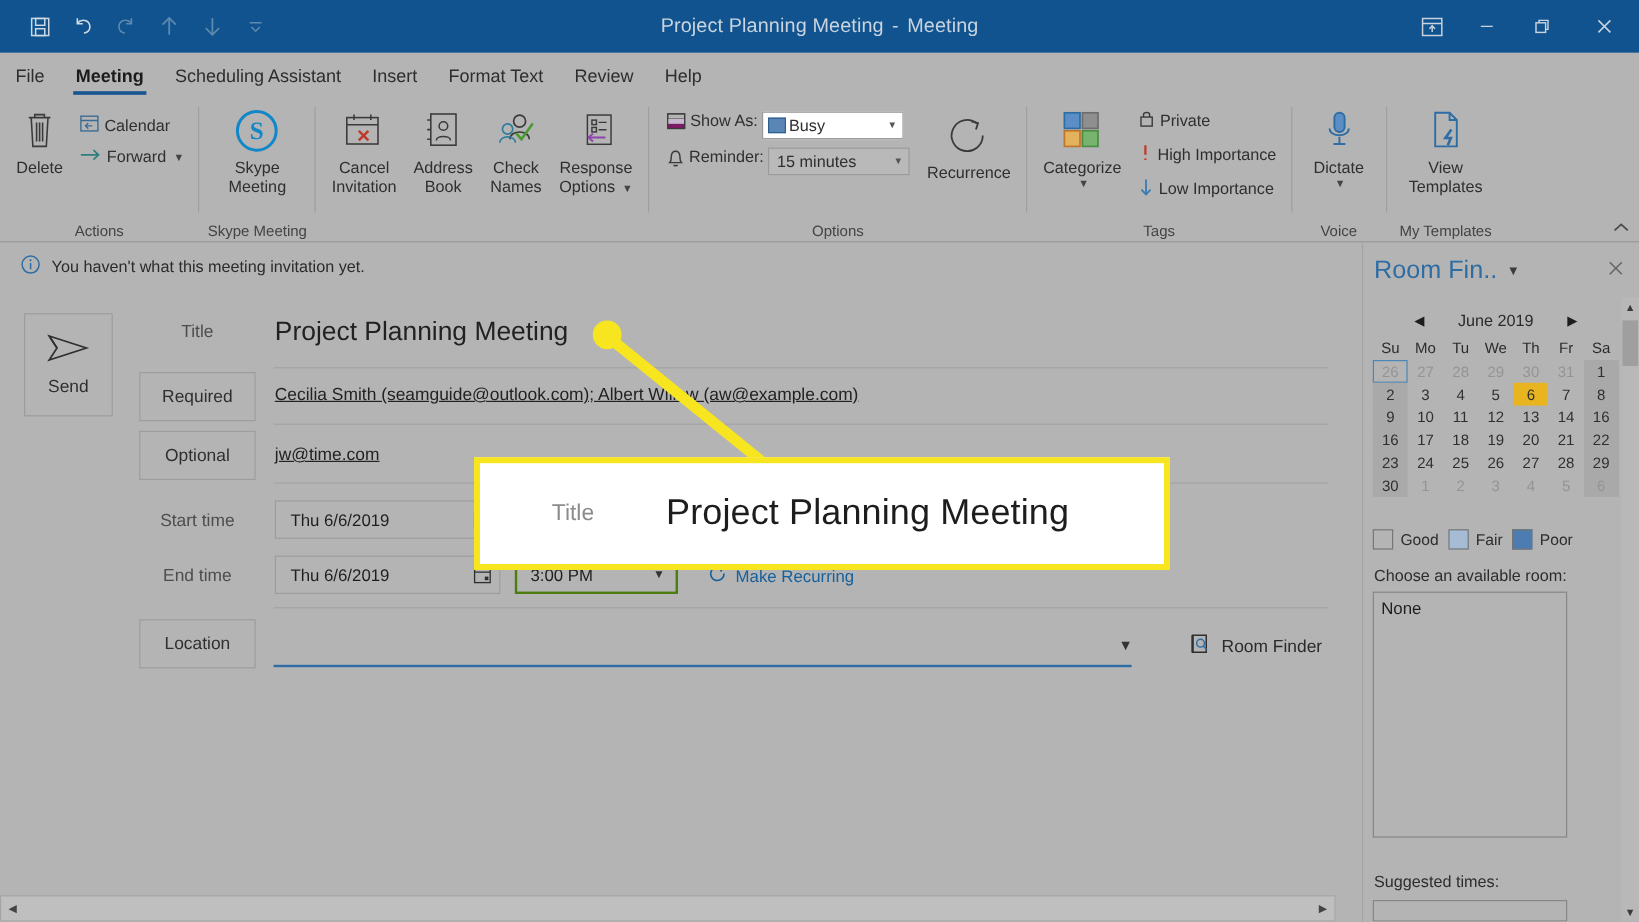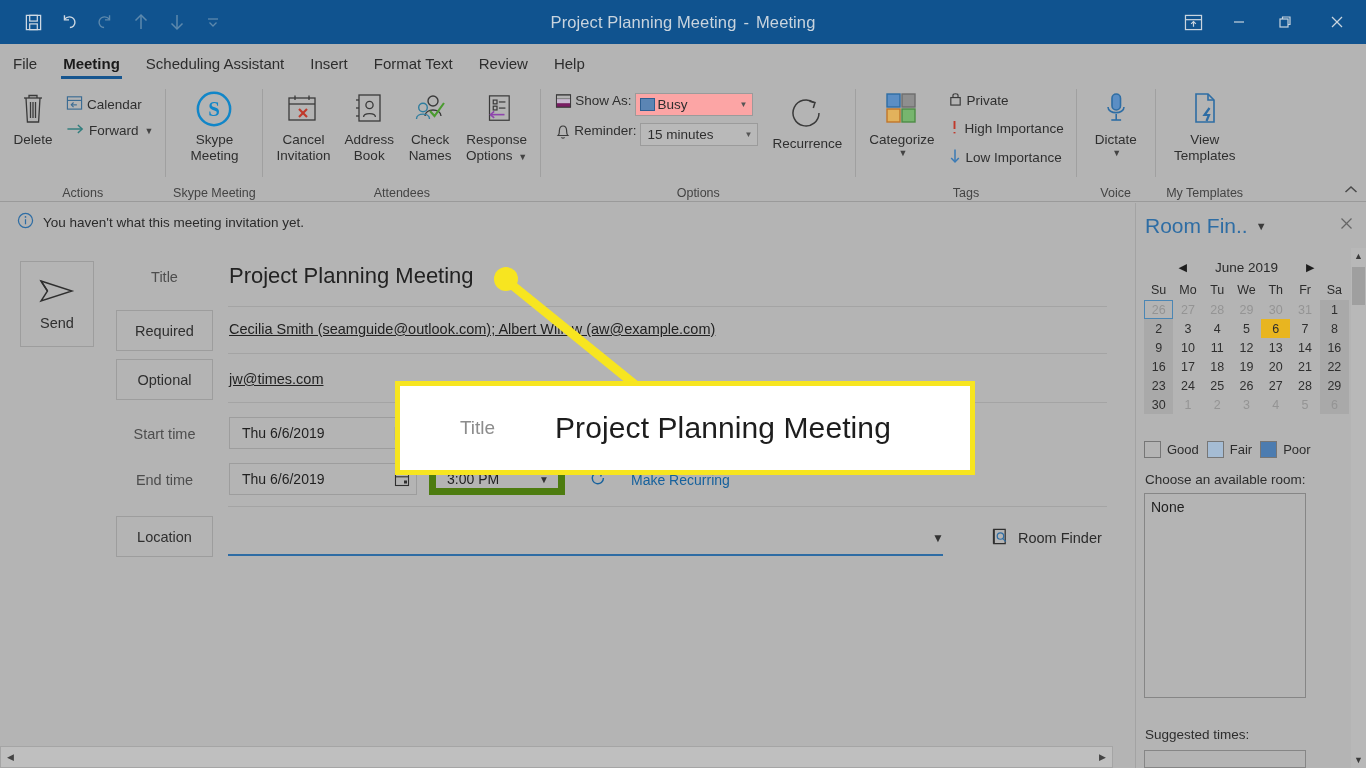--- a/index.html
+++ b/index.html
@@ -104,21 +104,21 @@
     display: flex; align-items: center; gap: 4px;
     padding: 3px 6px; font-size: 13.5px; white-space: nowrap;
   }
   .caret-sm { font-size: 9px; color: #444; margin-left: 2px; }
 
   
   .optrow { display: flex; align-items: flex-start; gap: 3px; margin-bottom: 7px; }
   .optlabel { font-size: 13.5px; white-space: nowrap; }
   .combo {
     display: flex; align-items: center;
-    border: 1px solid #9b9b9b; background: #fca5a5;
+    border: 1px solid #9b9b9b; background: #ffffff;
     height: 23px; padding: 0 4px; min-width: 112px;
     font-size: 13.5px; position: relative;
   }
   .combo .val { flex: 1; padding-left: 3px; }
   .combo .dd { font-size: 8px; color: #555; padding-left: 6px; }
   .busy-swatch {
     width: 15px; height: 13px; background: #5b85b4; border: 1px solid #2e5f91;
   }
 
   .ribbon-collapse {
@@ -162,29 +162,29 @@
     border: 1px solid #9d9d9d; background: #b4b4b4;
     height: 32px; display: flex; align-items: center;
     font-size: 14px; color: #1f1f1f;
   }
   .datebox .dval { padding-left: 12px; flex: 1; }
   .datebox .calico {
     width: 28px; height: 30px; display: flex; align-items: center; justify-content: center;
   }
   .timebox {
     position: absolute;
-    border: 7px solid #4d7c0f; background: #b4b4b4;
+    border: 2px solid #4d7c0f; background: #b4b4b4;
     height: 32px; width: 136px; display: flex; align-items: center;
     font-size: 14px; color: #1f1f1f;
   }
   .timebox .tval { padding-left: 11px; flex: 1; }
   .timebox .dd { padding-right: 9px; font-size: 10px; color: #333; }
   .makerec {
     position: absolute;
-    display: flex; align-items: center; gap: 25px;
+    display: flex; align-items: center; gap: 7px;
     font-size: 14px; color: #16619c;
   }
   .loc-underline {
     position: absolute; left: 228px; width: 715px; height: 2px; background: #2e6ca4;
   }
   .loc-dd { position: absolute; font-size: 12px; color: #333; }
   .roomfinder-link {
     position: absolute; display: flex; align-items: center; gap: 9px;
     font-size: 14.5px; color: #2b2b2b;
   }
@@ -508,21 +508,20 @@
               </g>
             </svg>
           </span>
           <span class="lbl">Response</span>
           <span class="lbl" style="margin-top:0">
             <span>Options</span>
             <span class="caret-sm">▼</span>
           </span>
         </div>
       </div>
-      <div class="group-label">Attendees</div>
     </div>
     <div class="group-sep"></div>
 
     <div class="group">
       <div class="group-body" style="align-items:flex-start; padding-top:8px">
         <div style="padding: 0 8px 0 8px">
           <div class="optrow">
             <span>
               <svg width="17" height="16" viewBox="0 0 18 17" fill="none" stroke="#3a3a3a" stroke-width="1">
                 <rect x="1.5" y="2" width="15" height="13"></rect>
@@ -685,21 +684,21 @@
 
     <div class="rowlabel" style="top:16px">Title</div>
     <div class="fieldtext" style="top:22px; font-size:22px;">Project Planning Meeting</div>
     <div class="fieldline" style="top:65px"></div>
 
     <div class="rowlabel boxed" style="top:69px; height:41px">Required</div>
     <div class="fieldtext recip" style="top:80px">Cecilia Smith (seamguide@outlook.com); Albert Willow (aw@example.com)</div>
     <div class="fieldline" style="top:112px"></div>
 
     <div class="rowlabel boxed" style="top:118px; height:41px">Optional</div>
-    <div class="fieldtext recip" style="top:130px">jw@times.com</div>
+    <div class="fieldtext recip" style="top:130px">jw@time.com</div>
     <div class="fieldline" style="top:161px"></div>
 
     <div class="rowlabel" style="top:173px">Start time</div>
     <div class="datebox" style="left:229px; top:176px; width:188px;">
       <span class="dval">Thu 6/6/2019</span>
       <span class="calico">
         <svg width="16" height="16" viewBox="0 0 16 16" fill="none" stroke="#2f2f2f" stroke-width="1.1">
           <rect x="1.5" y="2.5" width="13" height="12"></rect>
             <path d="M1.5 5.8 H14.5"></path>
           <rect x="10" y="9.5" width="3" height="3" fill="#2f2f2f" stroke="none"></rect>

